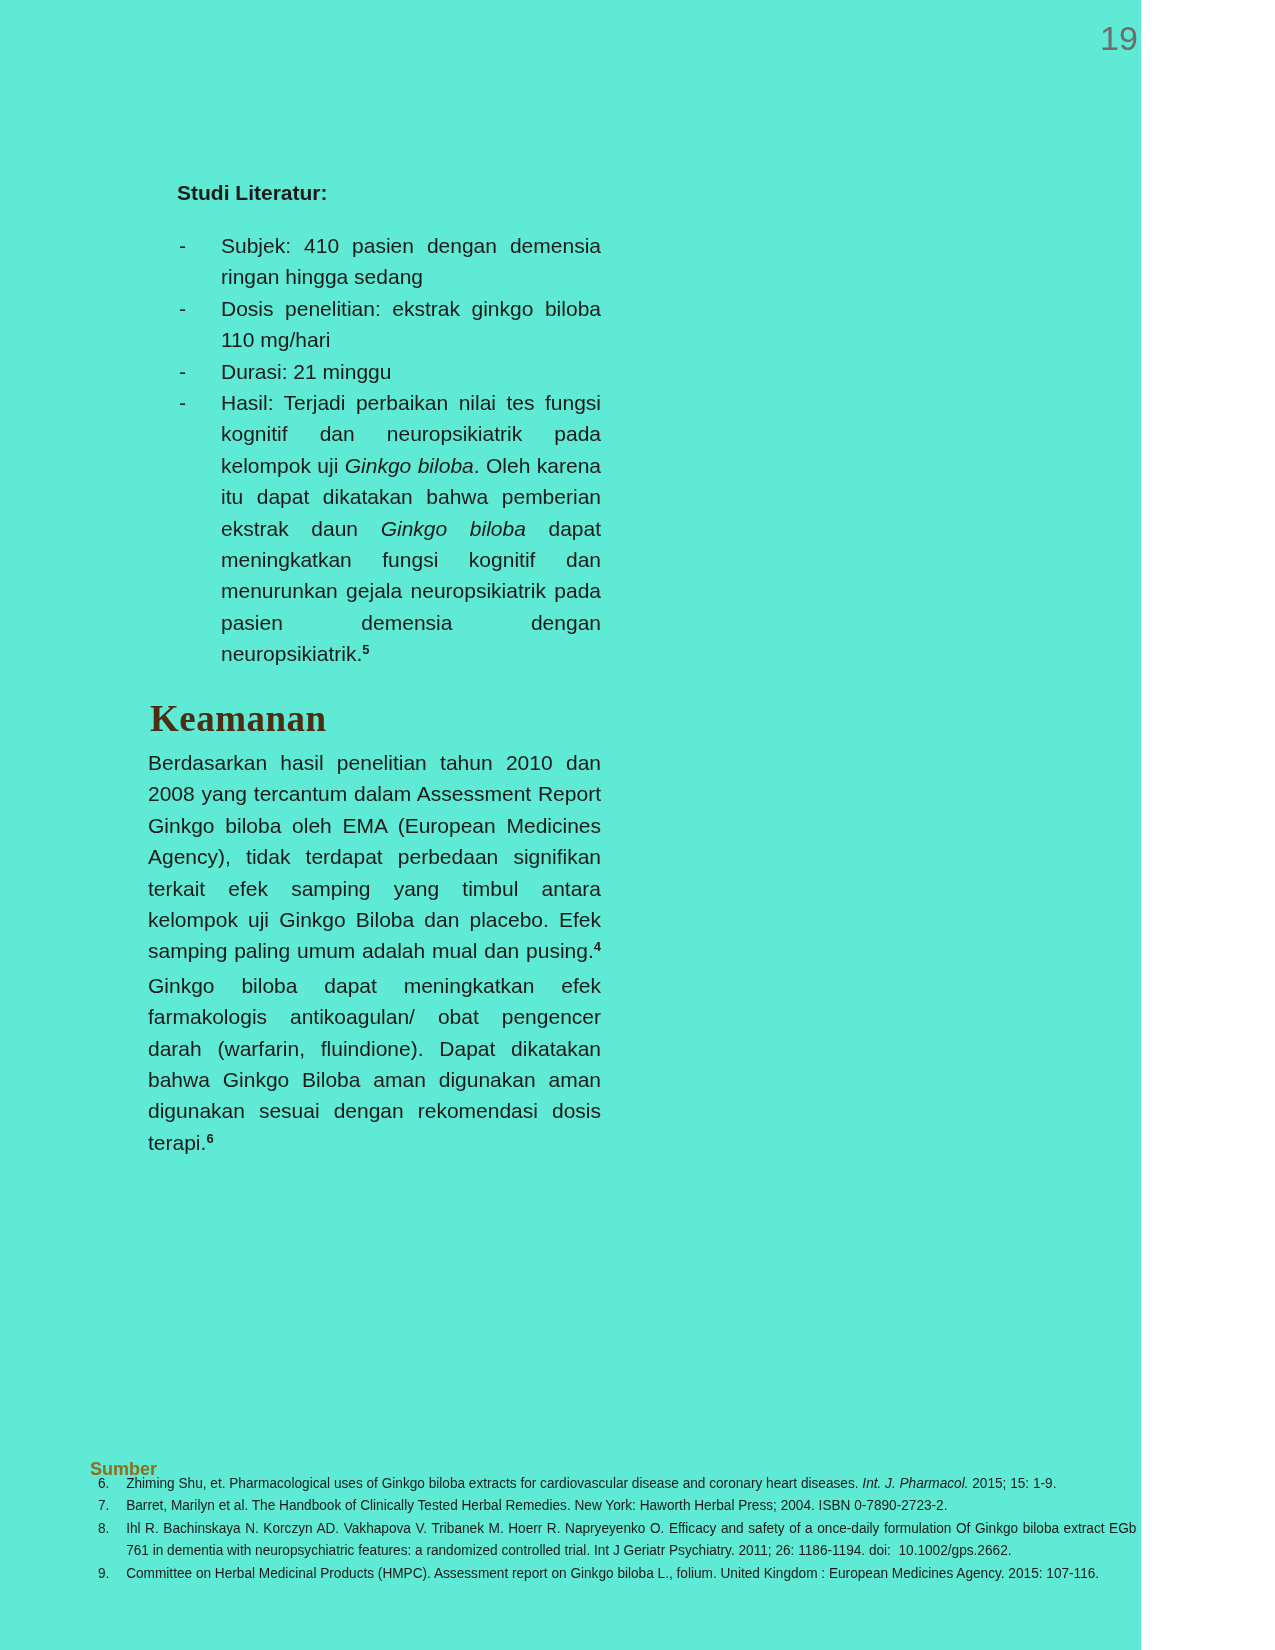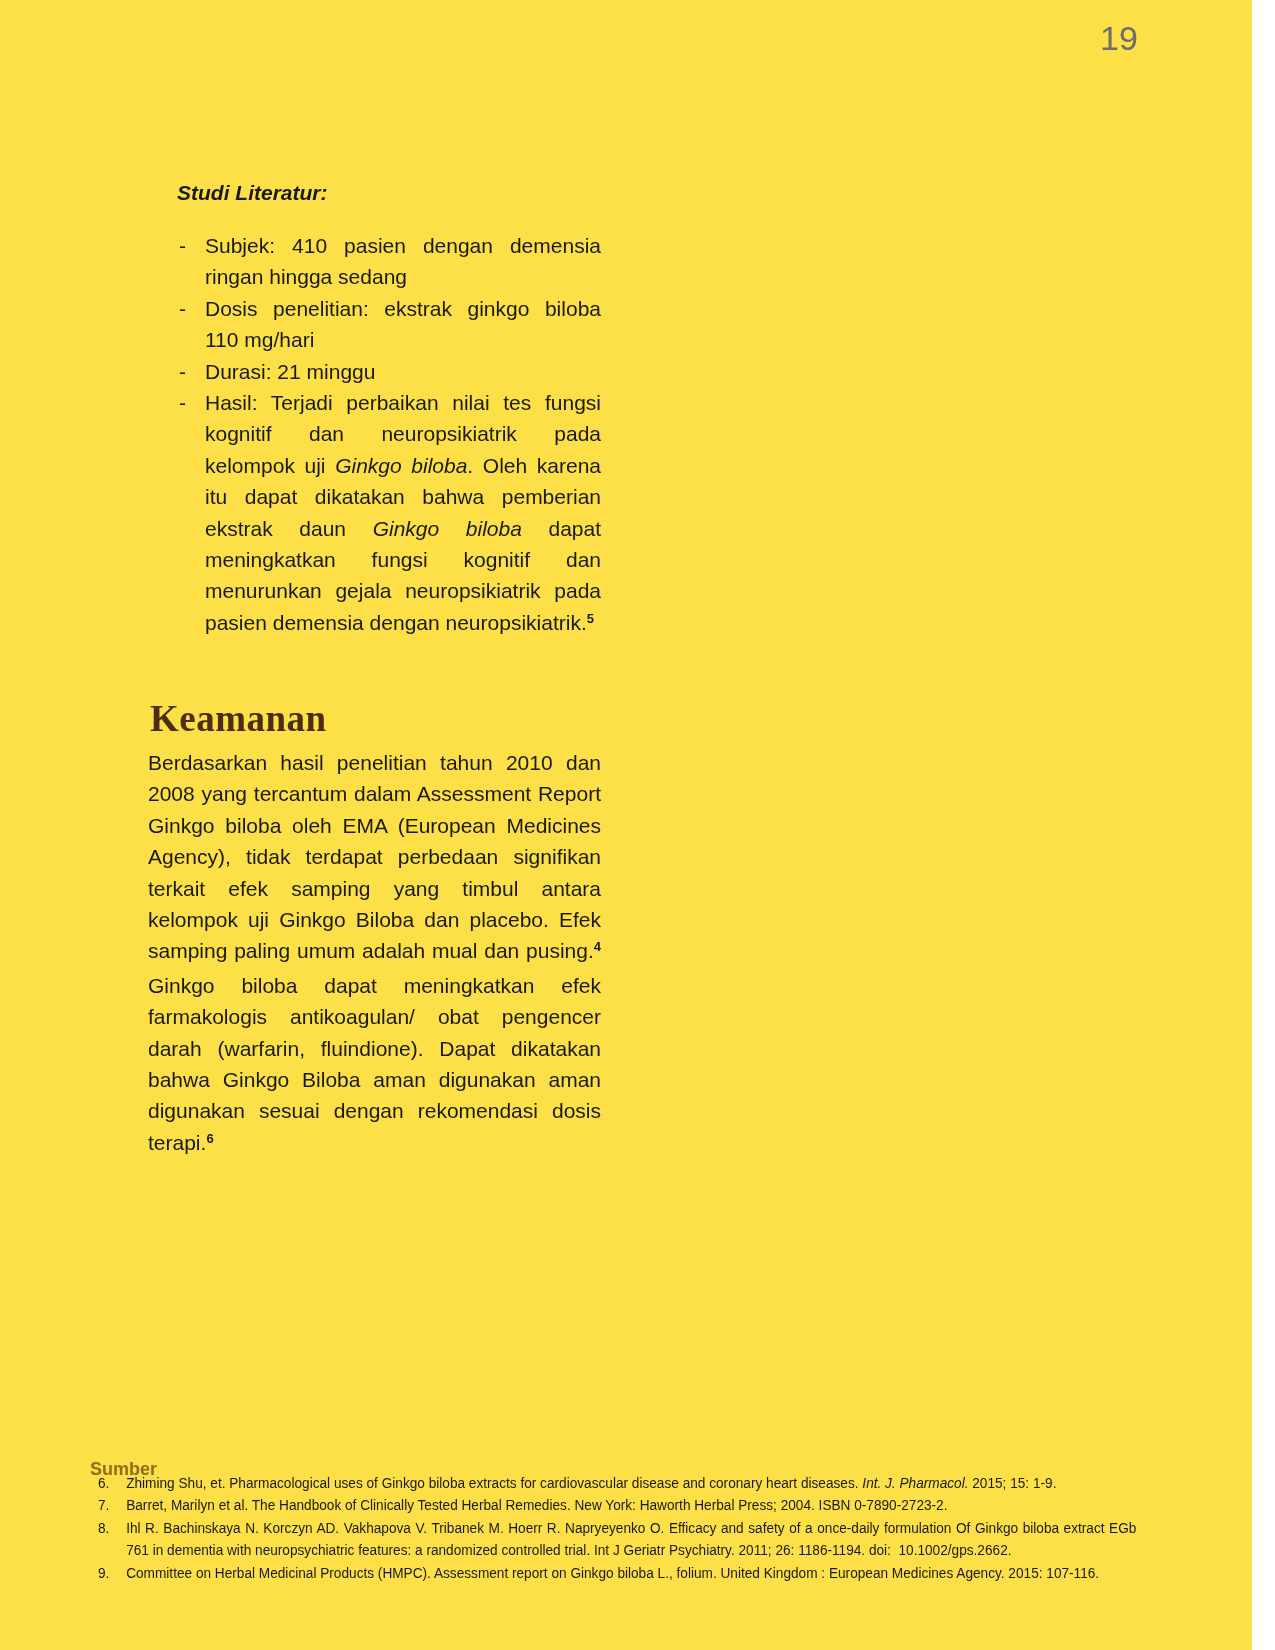--- a/index.html
+++ b/index.html
@@ -1,20 +1,20 @@
 <!DOCTYPE html>
 <html><head>
 <meta charset="utf-8">
 <style>
   html,body { margin:0; padding:0; background:#ffffff; }
   .page {
     position:relative;
-    width:1252px;
+    width:1141px;
     height:1650px;
-    background:#fde047;
+    background:#5eead4;
     overflow:hidden;
     font-family:"Liberation Sans", sans-serif;
     color:#1a1a1a;
   }
   .pagenum {
     position:absolute;
     left:1100px;
     top:20px;
     font-size:34px;
     line-height:1.1;
@@ -29,33 +29,32 @@
     line-height:31.4px;
     text-align:justify;
   }
   .study-heading {
     position:absolute;
     left:177px;
     top:177px;
     font-size:21px;
     line-height:31.4px;
     font-weight:bold;
-    font-style:italic;
   }
   .study-list {
     position:absolute;
     left:179px;
     top:230px;
     width:422px;
     font-size:21px;
     line-height:31.4px;
   }
   .study-item { display:flex; }
   .dash { flex:0 0 26px; }
-  .li-text { flex:1; text-align:justify; }
+  .li-text { flex:1; text-align:justify;margin-left:16px; }
 
   .run-italic { font-style:italic; }
   .run-sup {
     font-size:0.62em;
     font-weight:bold;
     position:relative;
     top:-0.55em;
   }
 
   .keamanan {

